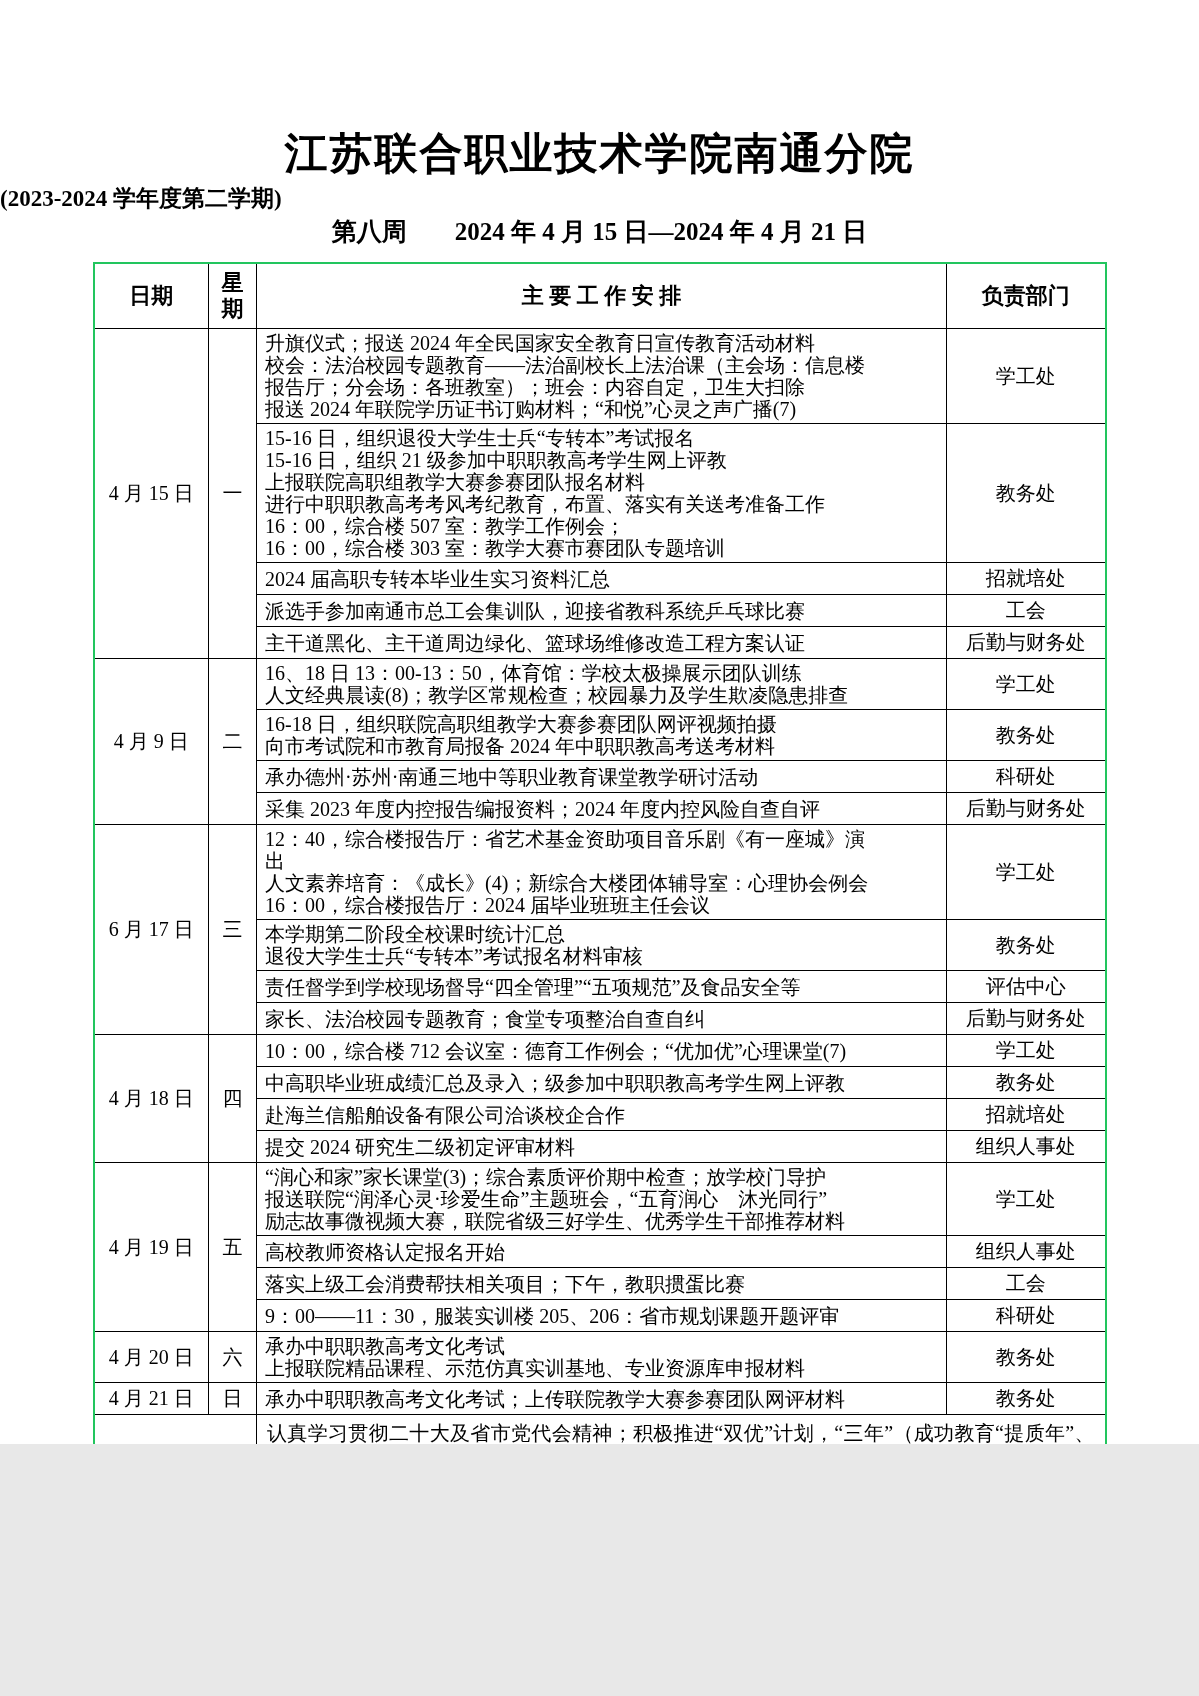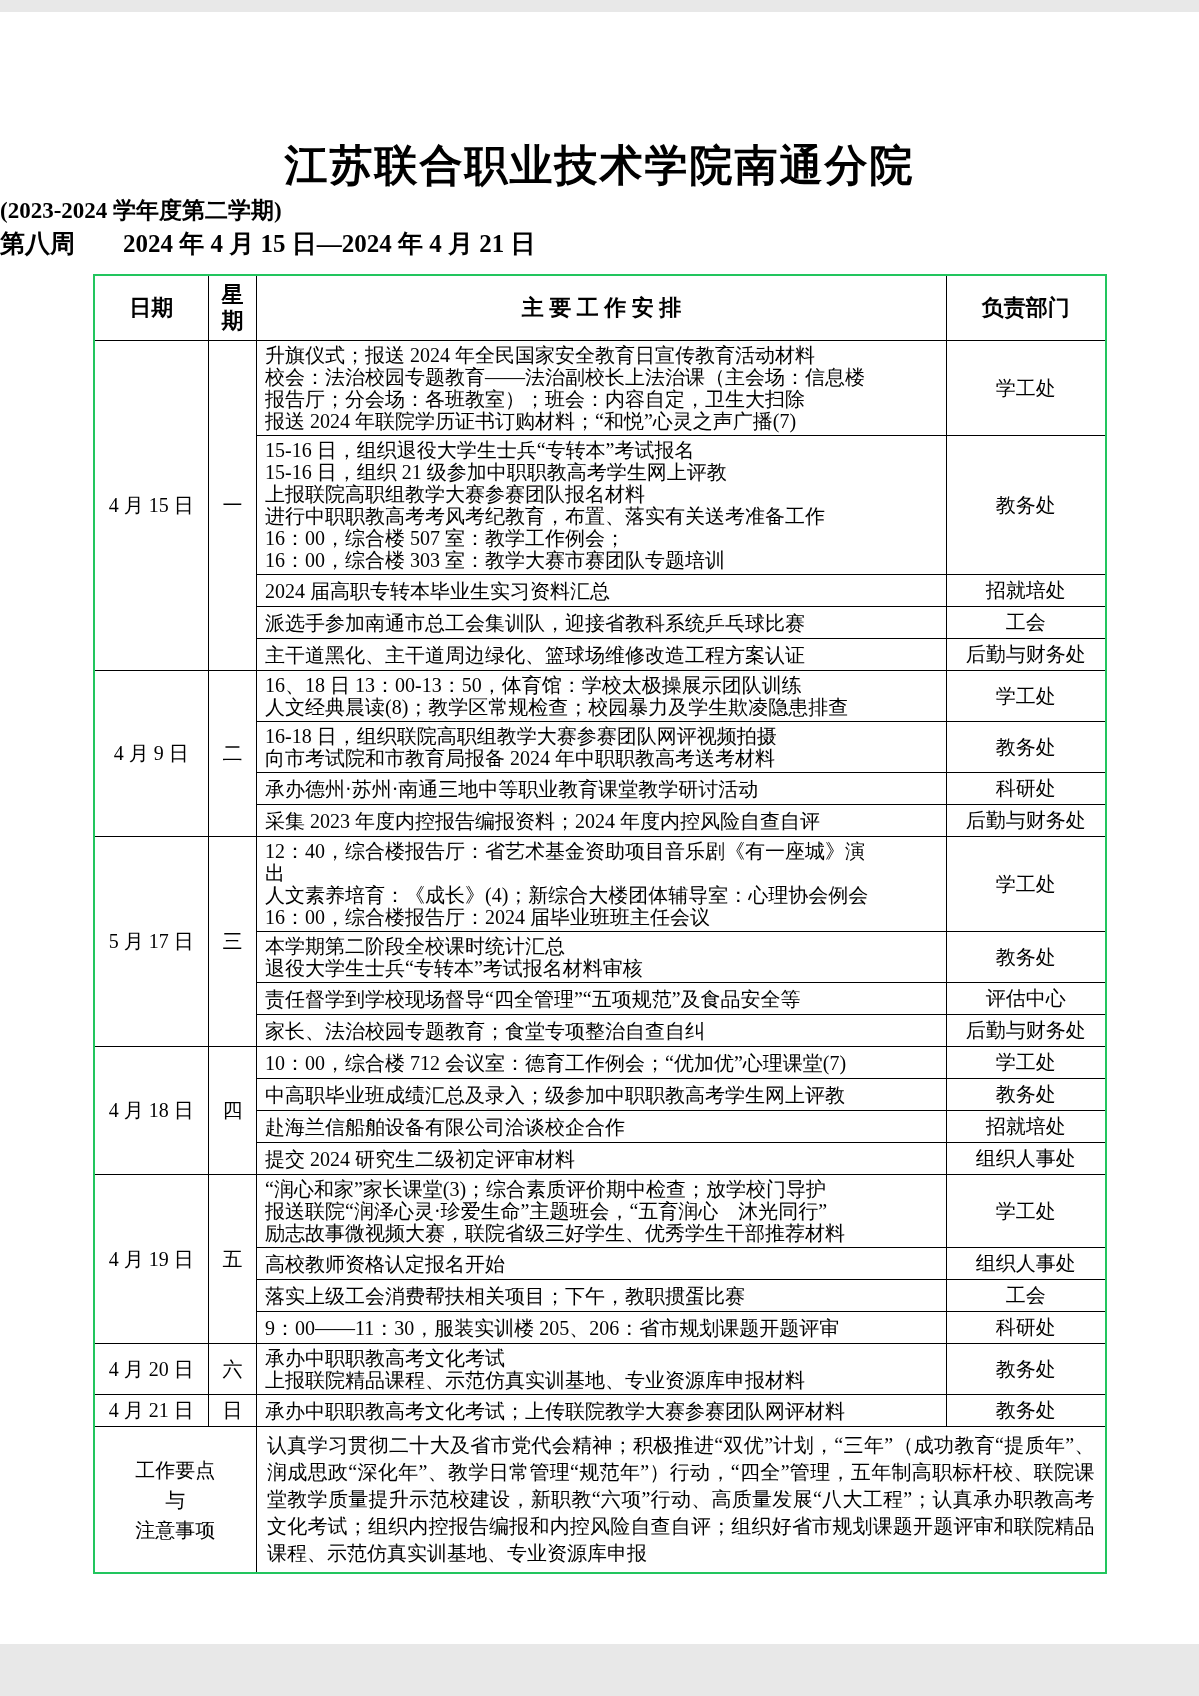--- a/index.html
+++ b/index.html
@@ -1,21 +1,21 @@
 <!DOCTYPE html>
 <html><head>
 <meta charset="utf-8">
 <style>
   * { margin: 0; padding: 0; box-sizing: border-box; }
   html, body { background: #e8e8e8; }
   .page {
     position: relative;
     width: 1199px;
-    height: 1632px;
-    margin: 12px auto;
+    height: 1444px;
+    margin: 0 auto;
     background: #ffffff;
     color: #000;
     font-family: "Liberation Serif", serif;
     overflow: hidden;
   }
   .content { padding-top: 126px; }
   .title {
     text-align: center;
     font-size: 43px;
     font-weight: bold;
@@ -23,20 +23,21 @@
     letter-spacing: 2px;
   }
   .subtitle {
     font-size: 23px;
     font-weight: bold;
     line-height: 30px;
     margin-top: 2px;
   }
   .weekline {
     display: flex;
+    justify-content: center;
     gap: 48px;
     font-size: 25px;
     font-weight: bold;
     line-height: 32px;
     margin-top: 2px;
   }
   table.cal {
     border-collapse: collapse;
     border: 2px solid #22c55e;
     table-layout: fixed;
@@ -163,21 +164,21 @@
         <tr>
           <td class="work">承办德州·苏州·南通三地中等职业教育课堂教学研讨活动</td>
           <td class="dept">科研处</td>
         </tr>
         <tr>
           <td class="work">采集 2023 年度内控报告编报资料；2024 年度内控风险自查自评</td>
           <td class="dept">后勤与财务处</td>
         </tr>
 
         <tr>
-          <td class="date" rowspan="4">5 月 17 日</td>
+          <td class="date" rowspan="4">6 月 17 日</td>
           <td class="wkd" rowspan="4">三</td>
           <td class="work">12：40，综合楼报告厅：省艺术基金资助项目音乐剧《有一座城》演
 出
 人文素养培育：《成长》(4)；新综合大楼团体辅导室：心理协会例会
 16：00，综合楼报告厅：2024 届毕业班班主任会议</td>
           <td class="dept">学工处</td>
         </tr>
         <tr>
           <td class="work">本学期第二阶段全校课时统计汇总
 退役大学生士兵“专转本”考试报名材料审核</td>

